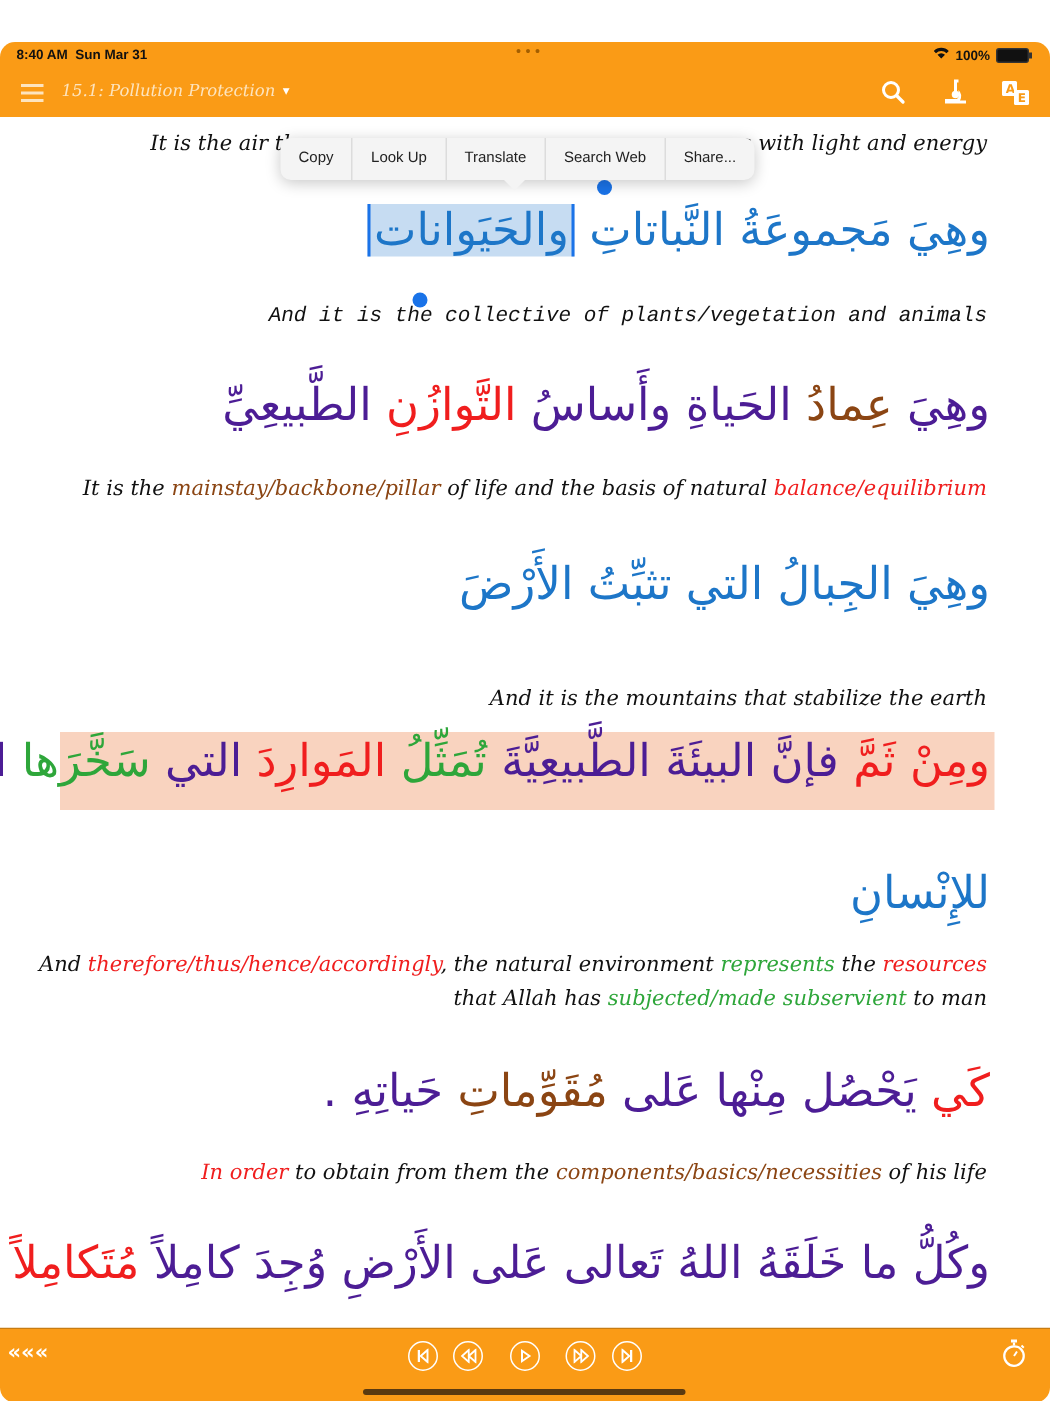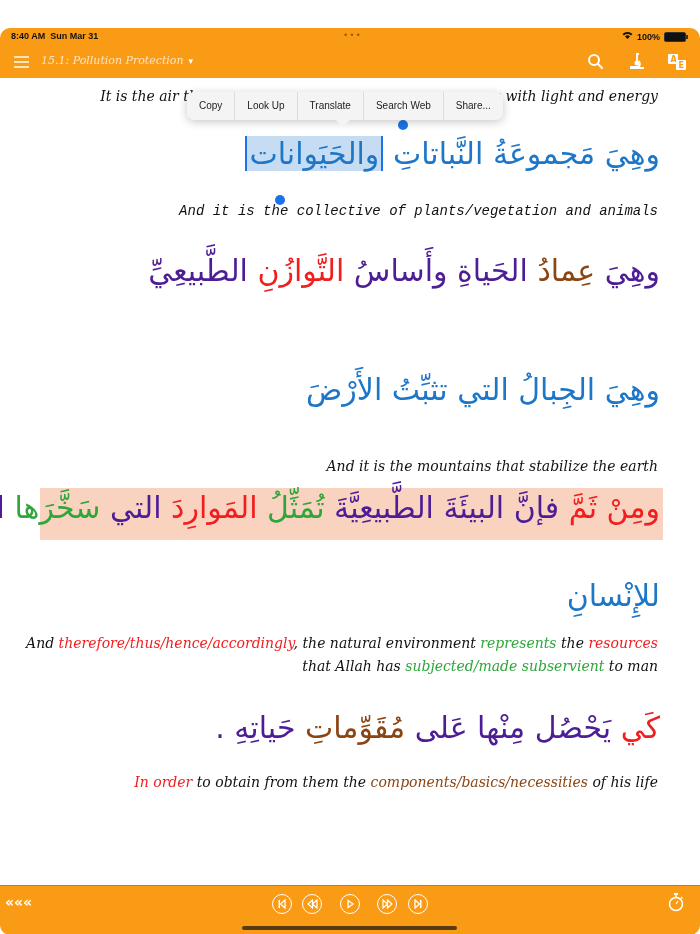--- a/index.html
+++ b/index.html
@@ -98,20 +98,23 @@
   <div class="ar" style="top:86px; font-size:30px;">
     <span>وهِيَ مَجموعَةُ النَّباتاتِ </span><span class="sel">والحَيَوانات</span>
   </div>
   <div class="handle" style="left:398px; top:70px;"></div>
   <div class="handle" style="left:275px; top:145px;"></div>
   <div class="en" style="top:153px;font-family:Liberation Mono, monospace;">And it is the collective of plants/vegetation and animals</div>
 
   <div class="ar" style="top:203px; font-size:30px;">
     <span class="blue">وهِيَ </span><span class="brown">عِمادُ</span><span class="blue"> الحَياةِ وأَساسُ </span><span class="red">التَّوازُنِ</span><span class="blue"> الطَّبيعِيِّ</span>
   </div>
+  <div class="en" style="top:268px;">
+    <span>It is the </span><span class="brown">mainstay/backbone/pillar</span><span> of life and the basis of natural </span><span class="red">balance/equilibrium</span>
+  </div>
 
   <div class="ar" style="top:322px; font-size:30px;">وهِيَ الجِبالُ التي تثبِّتُ الأَرْضَ</div>
   <div class="en" style="top:408px;">And it is the mountains that stabilize the earth</div>
 
   <div class="highlight"></div>
   <div class="ar" style="top:440px; font-size:30px;">
     <span class="red">ومِنْ ثَمَّ</span><span class="blue"> فإنَّ البيئَةَ الطَّبيعِيَّةَ </span><span class="green">تُمَثِّلُ</span><span> </span><span class="red">المَوارِدَ</span><span class="blue"> التي </span><span class="green">سَخَّرَها</span><span class="blue"> اللهُ</span>
   </div>
   <div class="ar" style="top:528px; font-size:30px;">للإِنْسانِ</div>
   <div class="en" style="top:608px;">
@@ -121,20 +124,23 @@
     <span>And </span><span class="red">therefore/thus/hence/accordingly</span><span>, the natural environment </span><span class="green">represents</span><span> the </span><span class="red">resources</span>
   </div>
 
   <div class="ar" style="top:660px; font-size:30px;">
     <span class="red">كَي</span><span class="blue"> يَحْصُل مِنْها عَلى </span><span class="brown">مُقَوِّماتِ</span><span class="blue"> حَياتِهِ .</span>
   </div>
   <div class="en" style="top:724px;">
     <span class="red">In order</span><span> to obtain from them the </span><span class="brown">components/basics/necessities</span><span> of his life</span>
   </div>
 
+  <div class="ar" style="top:775px; font-size:30px;">
+    <span class="blue">وكُلُّ ما خَلَقَهُ اللهُ تَعالى عَلى الأَرْضِ وُجِدَ كامِلاً </span><span class="red">مُتَكامِلاً</span>
+  </div>
 </div>
 
 <div class="bottombar">
   <span style="position:absolute; left:5px; top:8px; color:#fff; font-size:14px; font-weight:bold; cursor:pointer;">«««</span>
 
   <div class="ctrl" style="left:272px;">
     <svg width="10" height="10" viewBox="0 0 10 10">
         <rect x="1.5" y="1" width="1.5" height="8" fill="#fff"></rect>
         <path d="M8 1 L3.5 5 L8 9Z" fill="none" stroke="#fff" stroke-width="1.3"></path>
       </svg>

